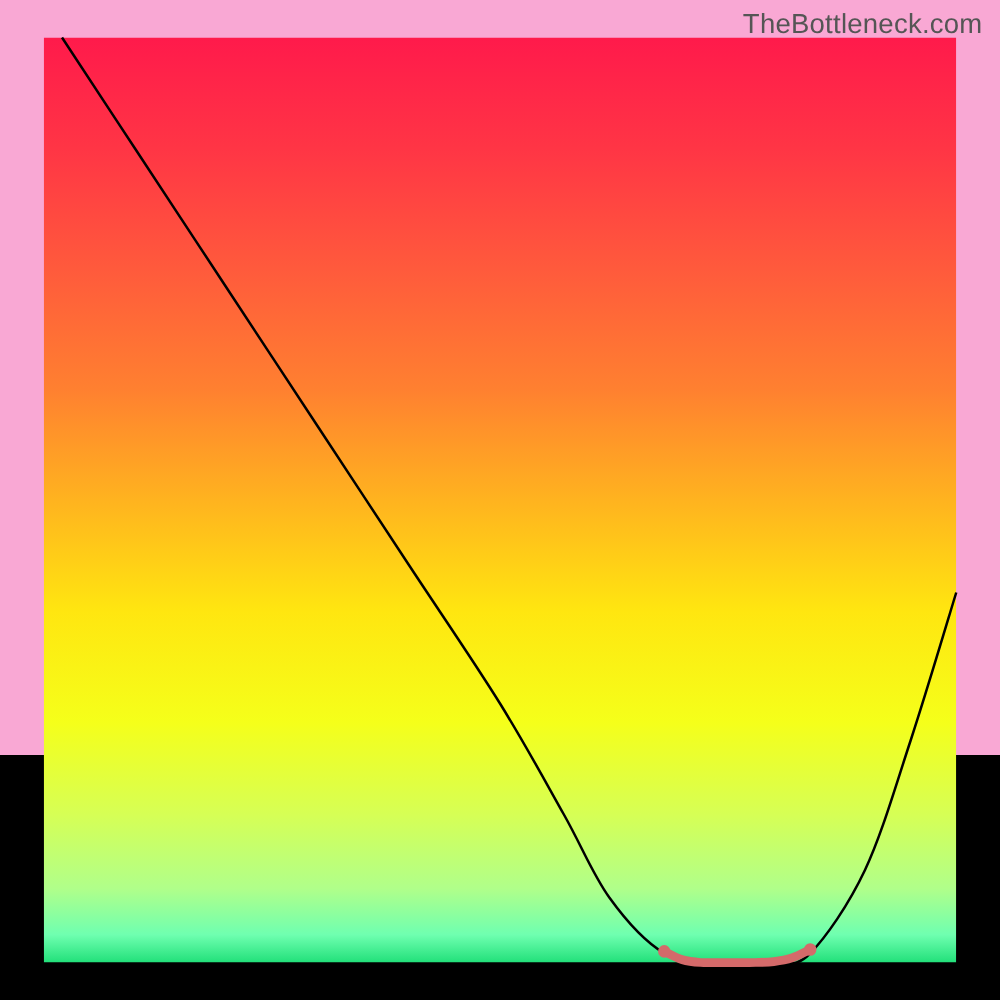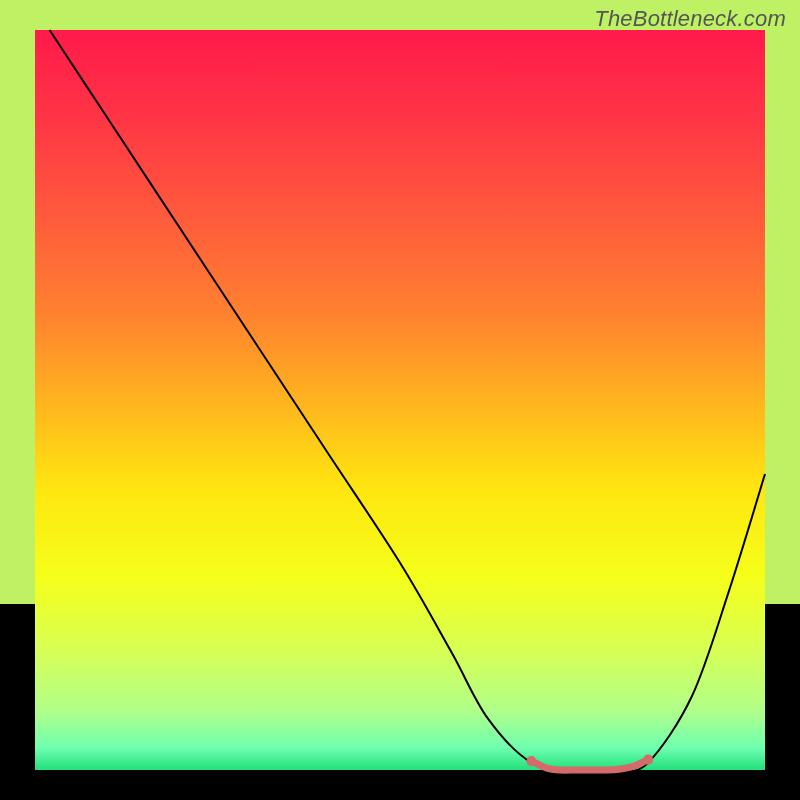--- a/index.html
+++ b/index.html
@@ -8,22 +8,21 @@
     width: 800px;
     height: 800px;
     background: #000;
     font-family: Arial, Helvetica, sans-serif;
     overflow: hidden;
   }
   .frame {
     position: relative;
     width: 800px;
     height: 604px;
-    background: #bef264;
-    font-style: italic;
+    background: #f9a8d4;
   }
   .plot-area {
     position: absolute;
     left: 35px;
     top: 30px;
     width: 730px;
     height: 740px;
   }
   .gradient-bg {
     position: absolute;

